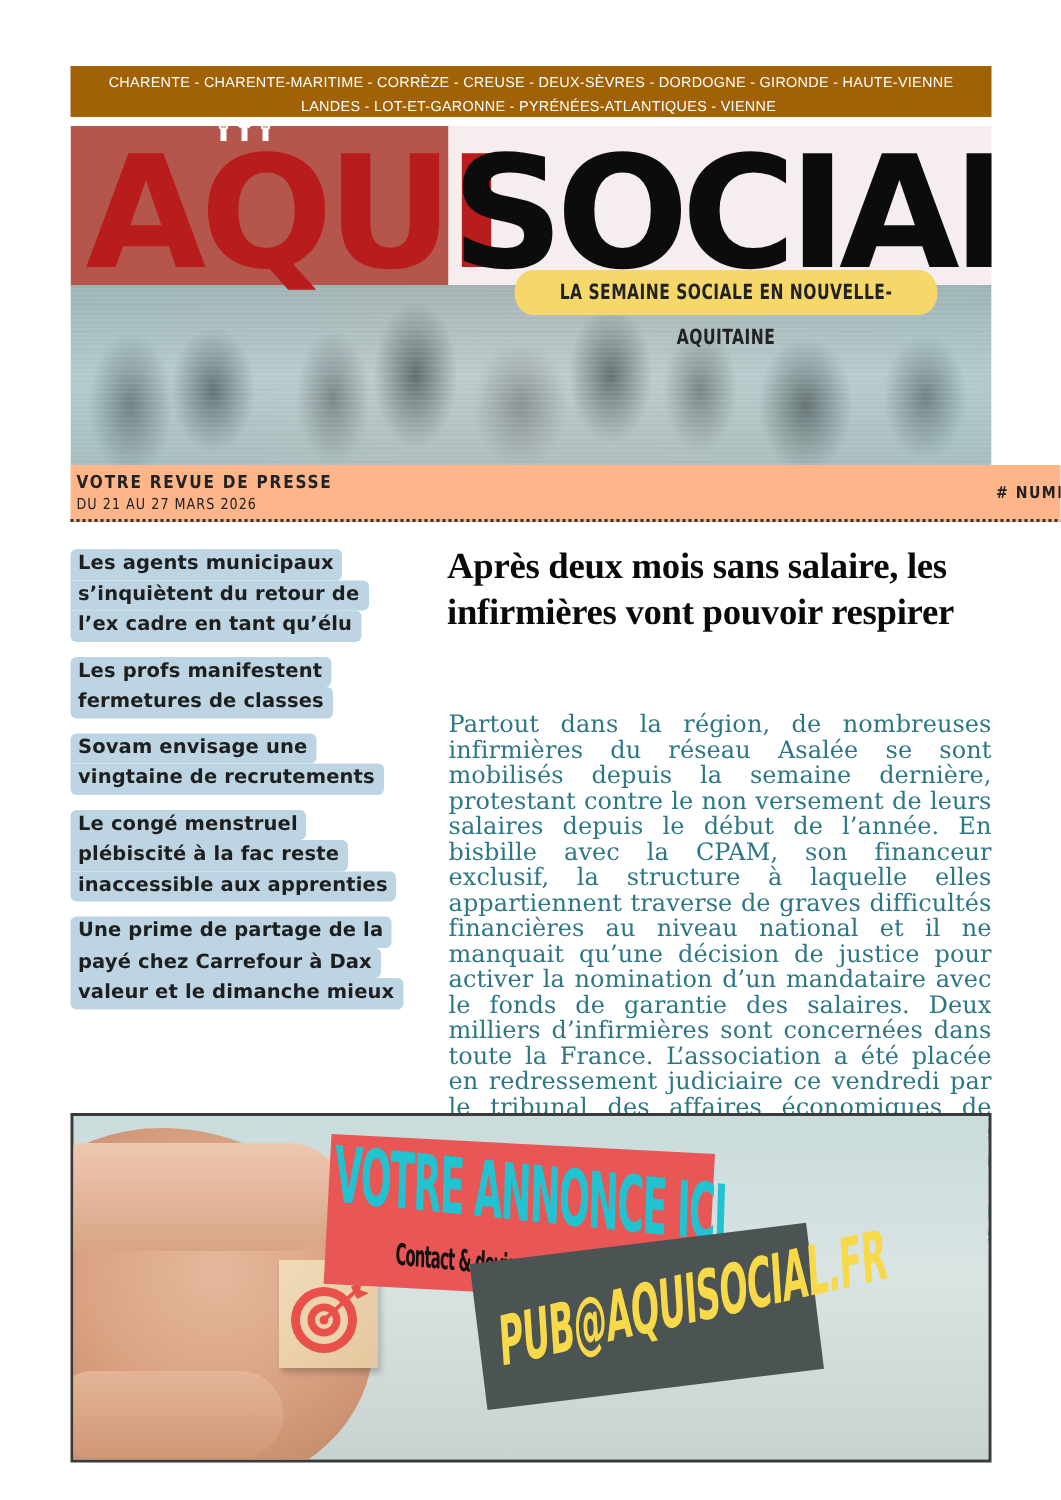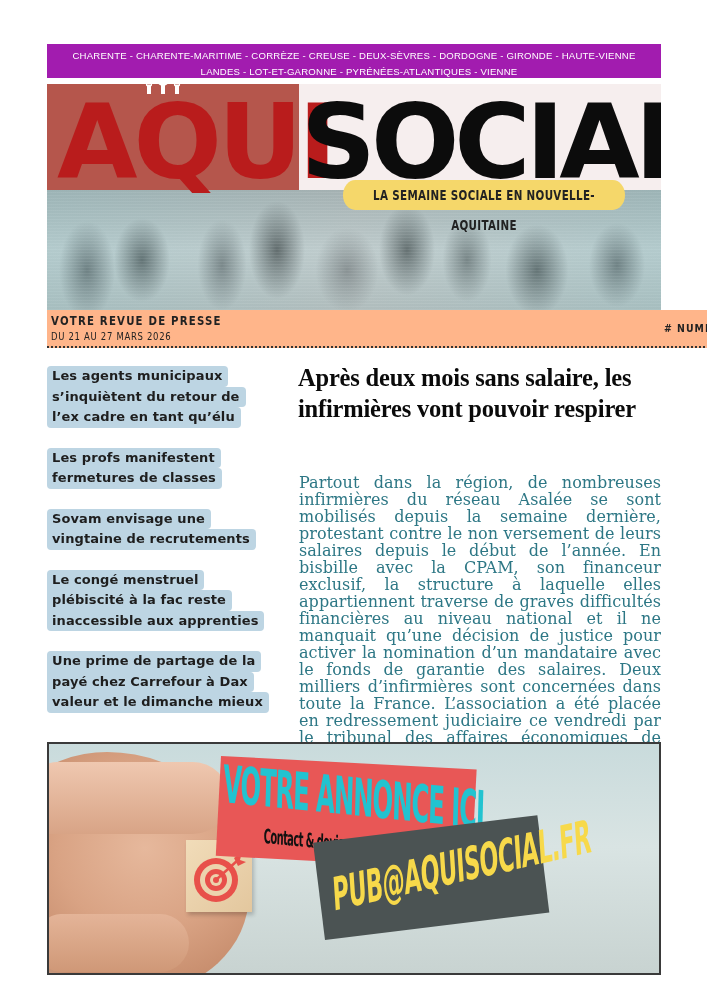--- a/index.html
+++ b/index.html
@@ -2,21 +2,21 @@
 <html><head>
   <meta charset="utf-8">
   <style>
     * { box-sizing: border-box; margin: 0; padding: 0; }
     html, body { width: 707px; height: 1000px; background: #ffffff; overflow: hidden; }
     body { position: relative; font-family: "DejaVu Sans", sans-serif; }
 
     
     .regions {
       position: absolute; left: 47px; top: 44px; width: 614px; height: 34px;
-      background: #a21caf; color: #ffffff;
+      background: #a16207; color: #ffffff;
       font-family: "Liberation Sans", sans-serif; font-size: 9.6px; letter-spacing: 0.2px;
       text-align: center; line-height: 16px; padding-top: 4px;
     }
     .regions .line2 { padding-left: 10px; }
 
     
     .masthead { position: absolute; left: 47px; top: 84px; width: 614px; height: 226px; overflow: hidden; }
     .mh-red { position: absolute; left: 0; top: 0; width: 252px; height: 106px; background: #b5564c; }
     .mh-light { position: absolute; left: 252px; top: 0; width: 362px; height: 106px; background: #f6eeee; }
     .mh-photo {
@@ -73,21 +73,21 @@
       color: #222; transform: scaleX(0.85); transform-origin: left;
     }
     .issue-number {
       position: absolute; right: 4px; top: 12px;
       font-family: "DejaVu Sans", sans-serif; font-weight: bold; font-size: 11px;
       letter-spacing: 1.2px; color: #222; transform: scaleX(0.85); transform-origin: right;
     }
 
     
     .headlines { position: absolute; left: 47px; top: 366px; width: 222px; }
-    .hl { margin-bottom: 20px; }
+    .hl { margin-bottom: 10px; }
     .hl-line {
       display: table; background: #bdd5e3; color: #1e1e1e;
       font-family: "DejaVu Sans", sans-serif; font-weight: bold; font-size: 13px;
       line-height: 20.5px; padding: 0 6px 0 5px; border-radius: 4px;
       letter-spacing: 0.1px; white-space: nowrap;
     }
     .hl-line:not(:last-child) { border-bottom-left-radius: 0; }
     .hl-line + .hl-line { border-top-left-radius: 0; }
 
     

